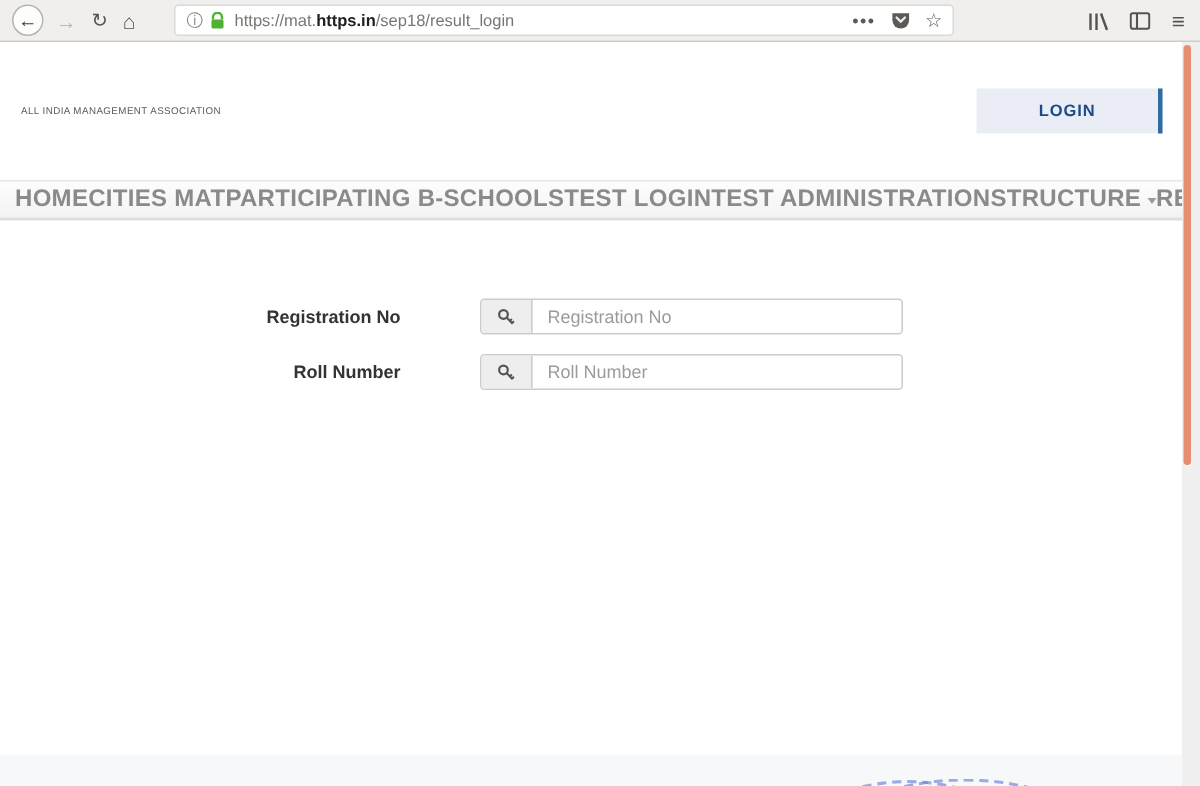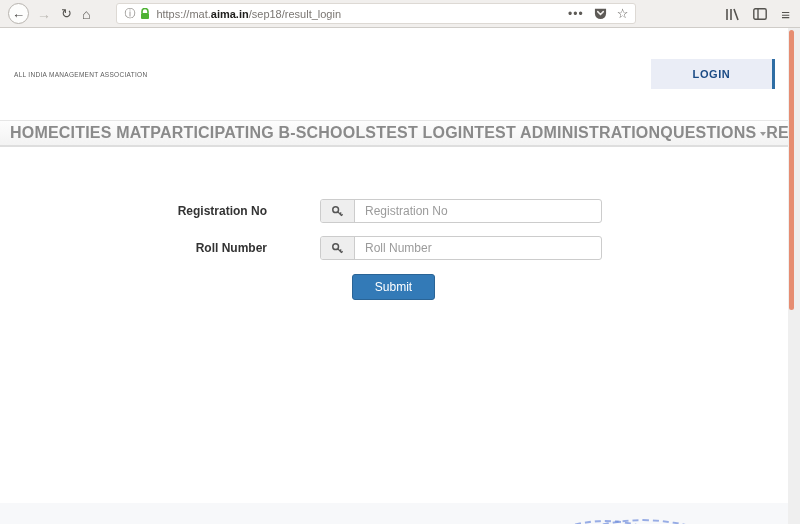--- a/index.html
+++ b/index.html
@@ -97,21 +97,21 @@
   <div class="chrome-btn home">⌂</div>
 
   <div class="url-bar">
     <span class="info-i">ⓘ</span>
     <span class="lock">
       <svg width="10" height="12" viewBox="0 0 10 12">
         <path d="M2 5 V3.5 a3 3 0 0 1 6 0 V5" fill="none" stroke="#4db233" stroke-width="1.6"></path>
         <rect x="1" y="5" width="8" height="6" rx="1" fill="#4db233"></rect>
       </svg>
     </span>
-    <span class="url-text"><span>https://mat.</span><b>aima.in</b><span>/sep18/result_login</span></span>
+    <span class="url-text"><span>https://mat.</span><b>https.in</b><span>/sep18/result_login</span></span>
     <span class="urlbar-right">
       <span class="dots">•••</span>
       <span style="display:flex;">
         <svg width="13" height="13" viewBox="0 0 14 14">
           <path d="M1 2 h12 v5 a6 6 0 0 1 -12 0 z" fill="#5d5a56"></path>
           <path d="M4 5 l3 3 l3 -3" fill="none" stroke="#f1efed" stroke-width="1.6" stroke-linecap="round"></path>
         </svg>
       </span>
       <span class="star">☆</span>
     </span>
@@ -140,21 +140,21 @@
   <button class="login-btn">LOGIN</button>
 </div>
 
 <div class="nav">
   <span class="nav-item">HOME</span>
   <span class="nav-item">CITIES MAT</span>
   <span class="nav-item">PARTICIPATING B-SCHOOLS</span>
   <span class="nav-item">TEST LOGIN</span>
   <span class="nav-item">TEST ADMINISTRATION</span>
   <span class="nav-item">
-      <span>QUESTIONS</span>
+      <span>STRUCTURE</span>
       <span class="caret"></span>
     </span>
   <span class="nav-item">REGISTRATION GUIDELINES</span>
 </div>
 
 <div class="main">
 
   <div class="form">
     <div class="form-row">
       <label class="form-label">Registration No</label>
@@ -175,21 +175,20 @@
         <span class="addon">
           <svg width="13" height="13" viewBox="0 0 14 14">
             <circle cx="5" cy="5" r="3.1" fill="none" stroke="#555" stroke-width="1.6"></circle>
             <path d="M7.4 7.4 l4.2 4.2 M9.6 9.6 l1.4 -1.4 M11.2 11.2 l1.3 -1.3" fill="none" stroke="#555" stroke-width="1.5"></path>
           </svg>
         </span>
         <input type="text" placeholder="Roll Number" style="">
       </div>
     </div>
 
-    <button class="submit-btn">Submit</button>
   </div>
 </div>
 
 <div class="footer">
   <div class="dash-circle circle-c"></div>
   <div class="dash-circle circle-a"></div>
   <div class="dash-circle circle-b"></div>
 </div>
 
 <div class="scroll-track">

